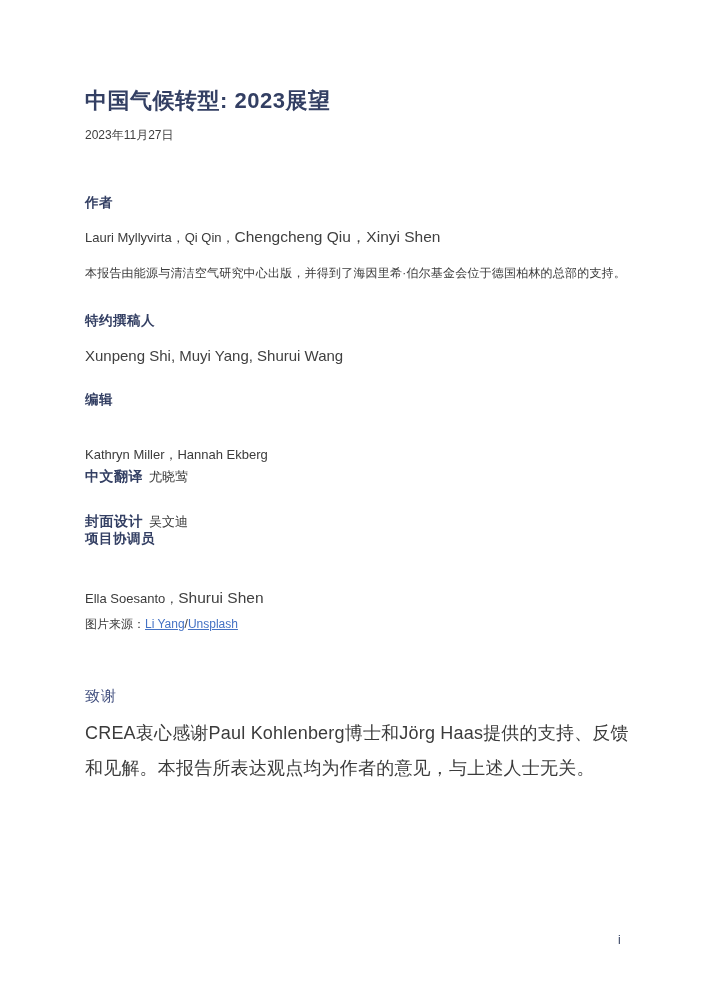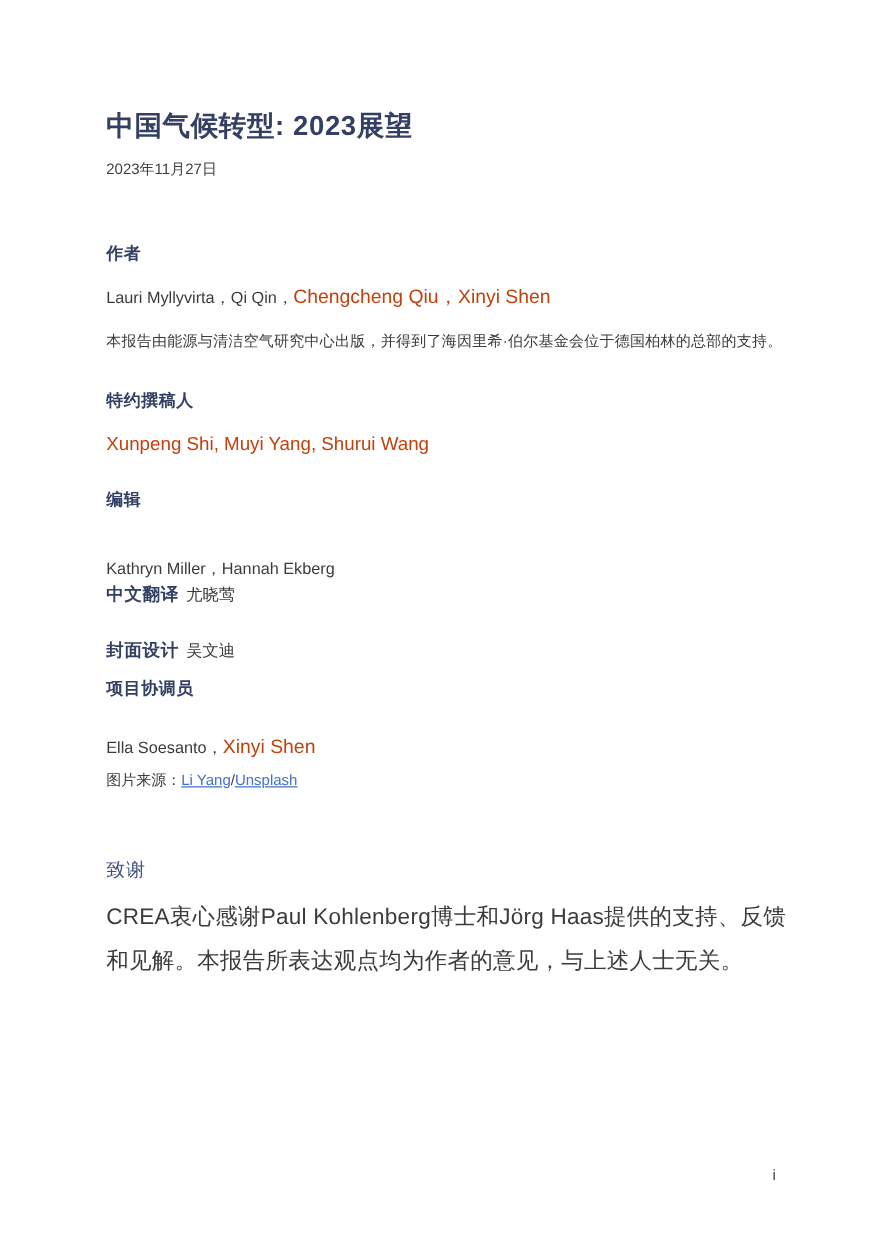--- a/index.html
+++ b/index.html
@@ -29,21 +29,21 @@
     color: #3d3d3d;
   }
   .sec-heading {
     font-size: 13.5px;
     font-weight: 700;
     color: #333f63;
     letter-spacing: 0.5px;
   }
   .body-line { color: #3b3b3b; }
   .names-small { font-size: 13px; color: #3b3b3b; }
-  .names-large { font-size: 15.5px; color: #c2410c; }
+  .names-large { font-size: 15.5px; color: #404040; }
   .small-note { font-size: 12px; color: #3b3b3b; letter-spacing: 0.2px; }
   .inline-label {
     font-size: 14px;
     font-weight: 700;
     color: #333f63;
     letter-spacing: 0.5px;
   }
   .inline-name { font-size: 13px; color: #3b3b3b; margin-left: 6px; }
   .ack-heading {
     top: 687px;
@@ -98,23 +98,23 @@
   <div class="abs names-small" style="top:426px;margin-top:20px;">Kathryn Miller，Hannah Ekberg</div>
 
   <div class="abs" style="top:467px;">
     <span class="inline-label">中文翻译</span><span class="inline-name">尤晓莺</span>
   </div>
 
   <div class="abs" style="top:512px;">
     <span class="inline-label">封面设计</span><span class="inline-name">吴文迪</span>
   </div>
 
-  <h2 class="abs sec-heading" style="top:542px;text-align:right;">项目协调员</h2>
+  <h2 class="abs sec-heading" style="top:530px;text-align:right;">项目协调员</h2>
   <div class="abs body-line" style="top:589px;">
-    <span class="names-small">Ella Soesanto，</span><span class="names-large">Xinyi Shen</span>
+    <span class="names-small">Ella Soesanto，</span><span class="names-large">Shurui Shen</span>
   </div>
 
   <div class="abs credit-line">
     <span>图片来源：</span><a class="credit-link">Li Yang</a><span class="credit-sep">/</span><a class="credit-link">Unsplash</a>
   </div>
 
   <h2 class="abs ack-heading">致谢</h2>
   <p class="abs ack-body">CREA衷心感谢Paul Kohlenberg博士和Jörg Haas提供的支持、反馈和见解。本报告所表达观点均为作者的意见，与上述人士无关。</p>
 
   <div class="page-number">i</div>

